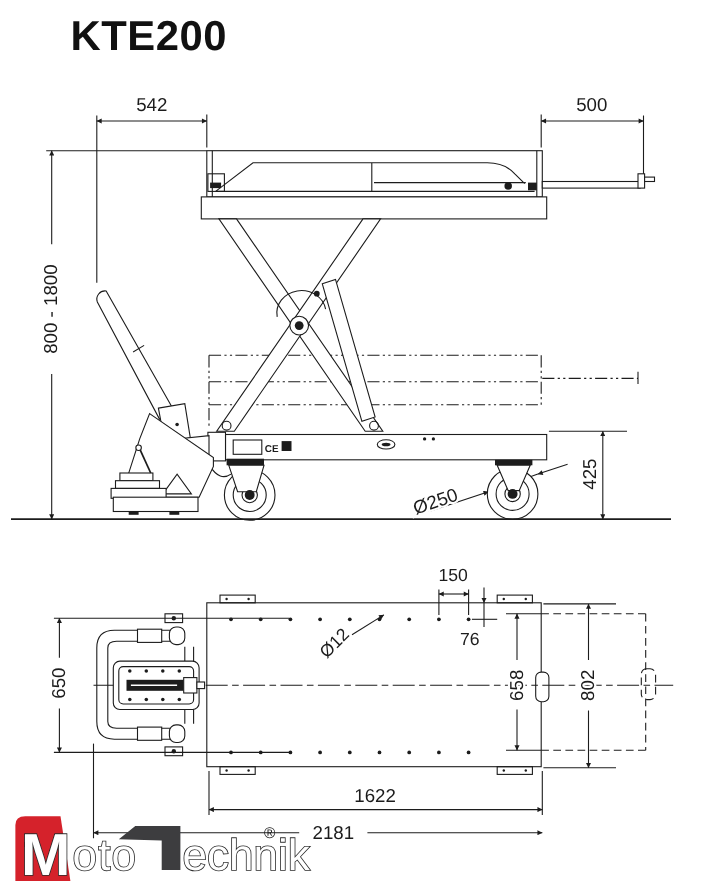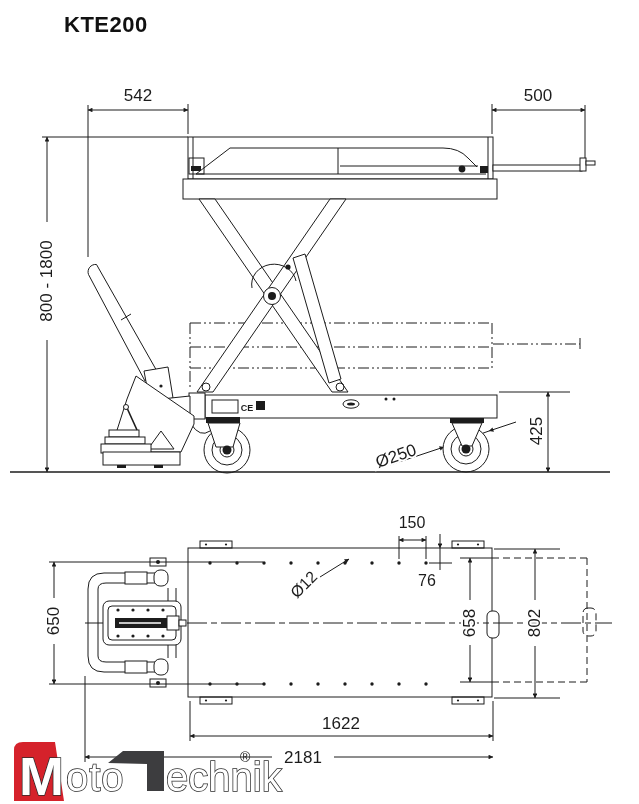--- a/index.html
+++ b/index.html
@@ -1,18 +1,18 @@
 <!DOCTYPE html>
 <html><head>
 <meta charset="utf-8">
 <style>
   html,body{margin:0;padding:0;background:#fff;}
   #canvas{position:relative;width:639px;height:804px;background:#fff;overflow:hidden;
           font-family:"Liberation Sans",sans-serif;}
-  #title{position:absolute;left:64px;top:12px;font-size:22px;font-weight:bold;
+  #title{position:absolute;left:64px;top:12px;font-size:38px;font-weight:bold;
          color:#111;letter-spacing:0.5px;}
   svg{position:absolute;left:0;top:0;}
   svg text{font-family:"Liberation Sans",sans-serif;fill:#1c1c1c;}
   .ln{stroke:#1c1c1c;stroke-width:1;fill:none;}
   .ln2{stroke:#1c1c1c;stroke-width:1.6;fill:none;}
   .wfill{stroke:#1c1c1c;stroke-width:1;fill:#ffffff;}
   .dk{fill:#1c1c1c;stroke:none;}
   .dim{stroke:#1c1c1c;stroke-width:1;fill:none;}
   .dimtxt{font-size:17px;paint-order:stroke;stroke:#ffffff;stroke-width:4px;}
   .dimtxt-s{font-size:16px;paint-order:stroke;stroke:#ffffff;stroke-width:4px;}

